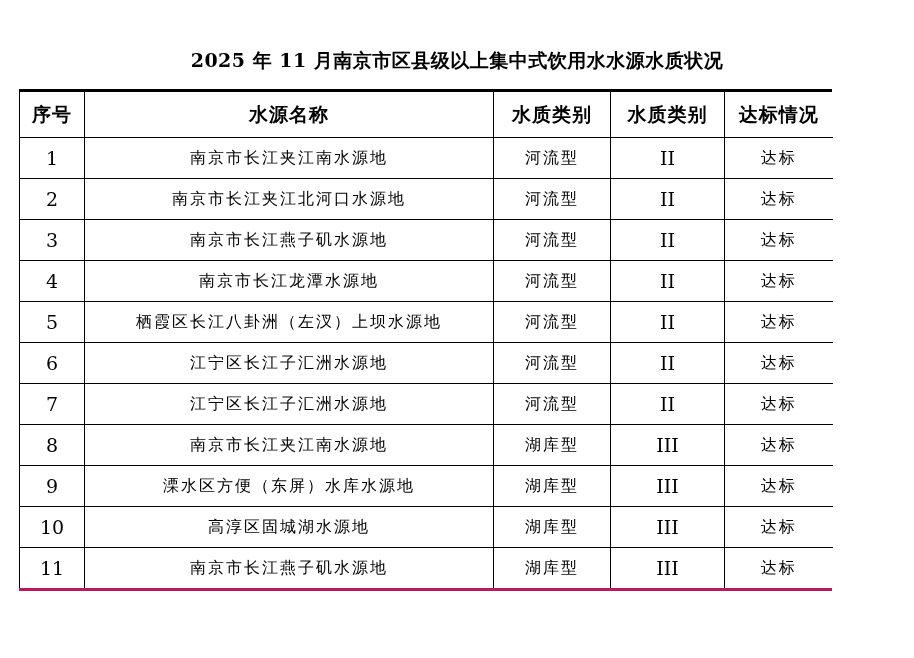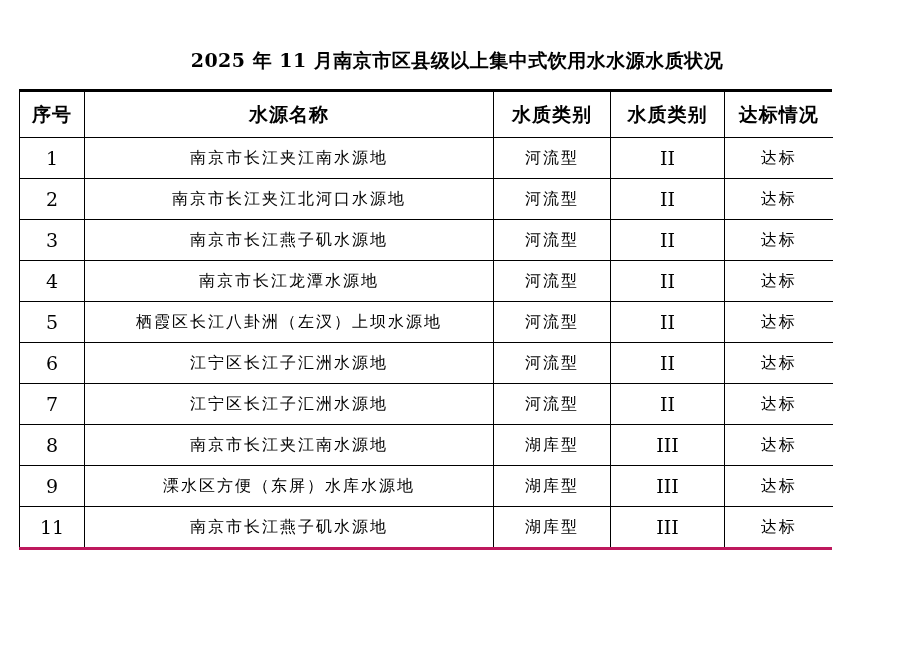--- a/index.html
+++ b/index.html
@@ -153,20 +153,27 @@
     <td class="stat-cell">达标</td>
   </tr>
         <tr>
     <td class="num-cell">9</td>
     <td class="name-cell">溧水区方便（东屏）水库水源地</td>
     <td class="type-cell">湖库型</td>
     <td class="cat-cell">III</td>
     <td class="stat-cell">达标</td>
   </tr>
         <tr>
+    <td class="num-cell">10</td>
+    <td class="name-cell">高淳区固城湖水源地</td>
+    <td class="type-cell">湖库型</td>
+    <td class="cat-cell">III</td>
+    <td class="stat-cell">达标</td>
+  </tr>
+        <tr>
     <td class="num-cell">11</td>
     <td class="name-cell">南京市长江燕子矶水源地</td>
     <td class="type-cell">湖库型</td>
     <td class="cat-cell">III</td>
     <td class="stat-cell">达标</td>
   </tr>
       </tbody>
   </table>
 </div>
 

